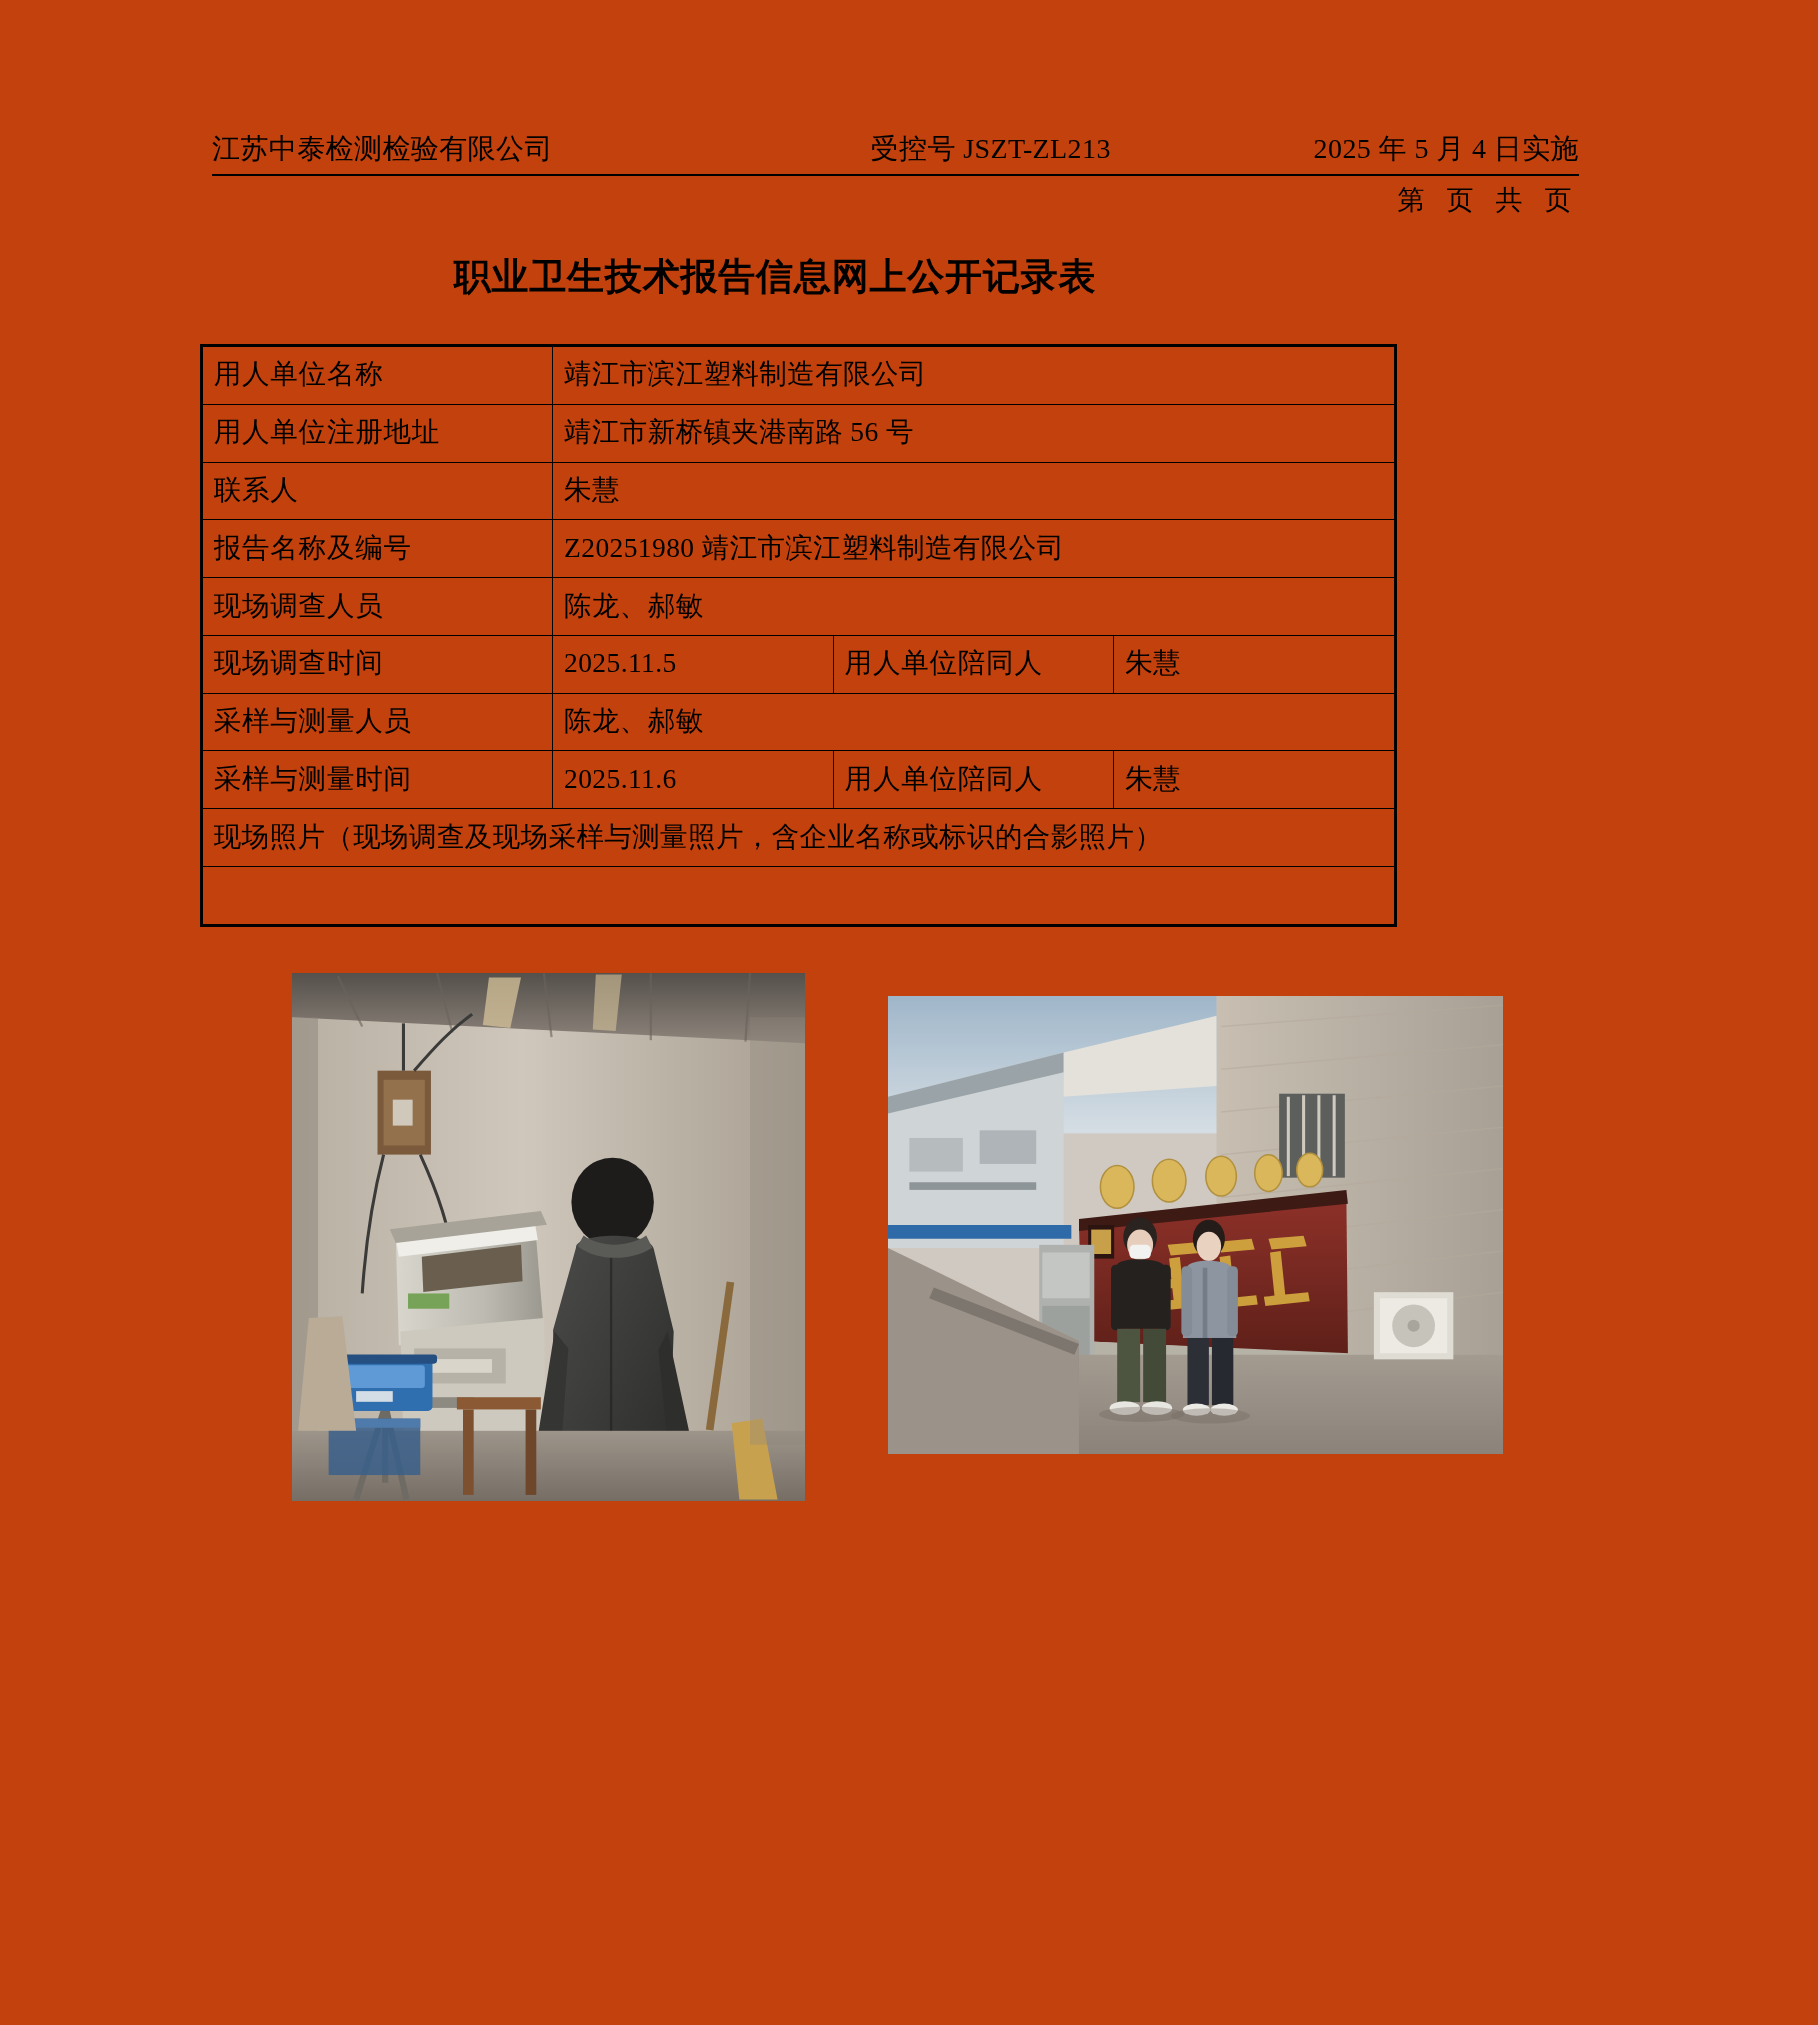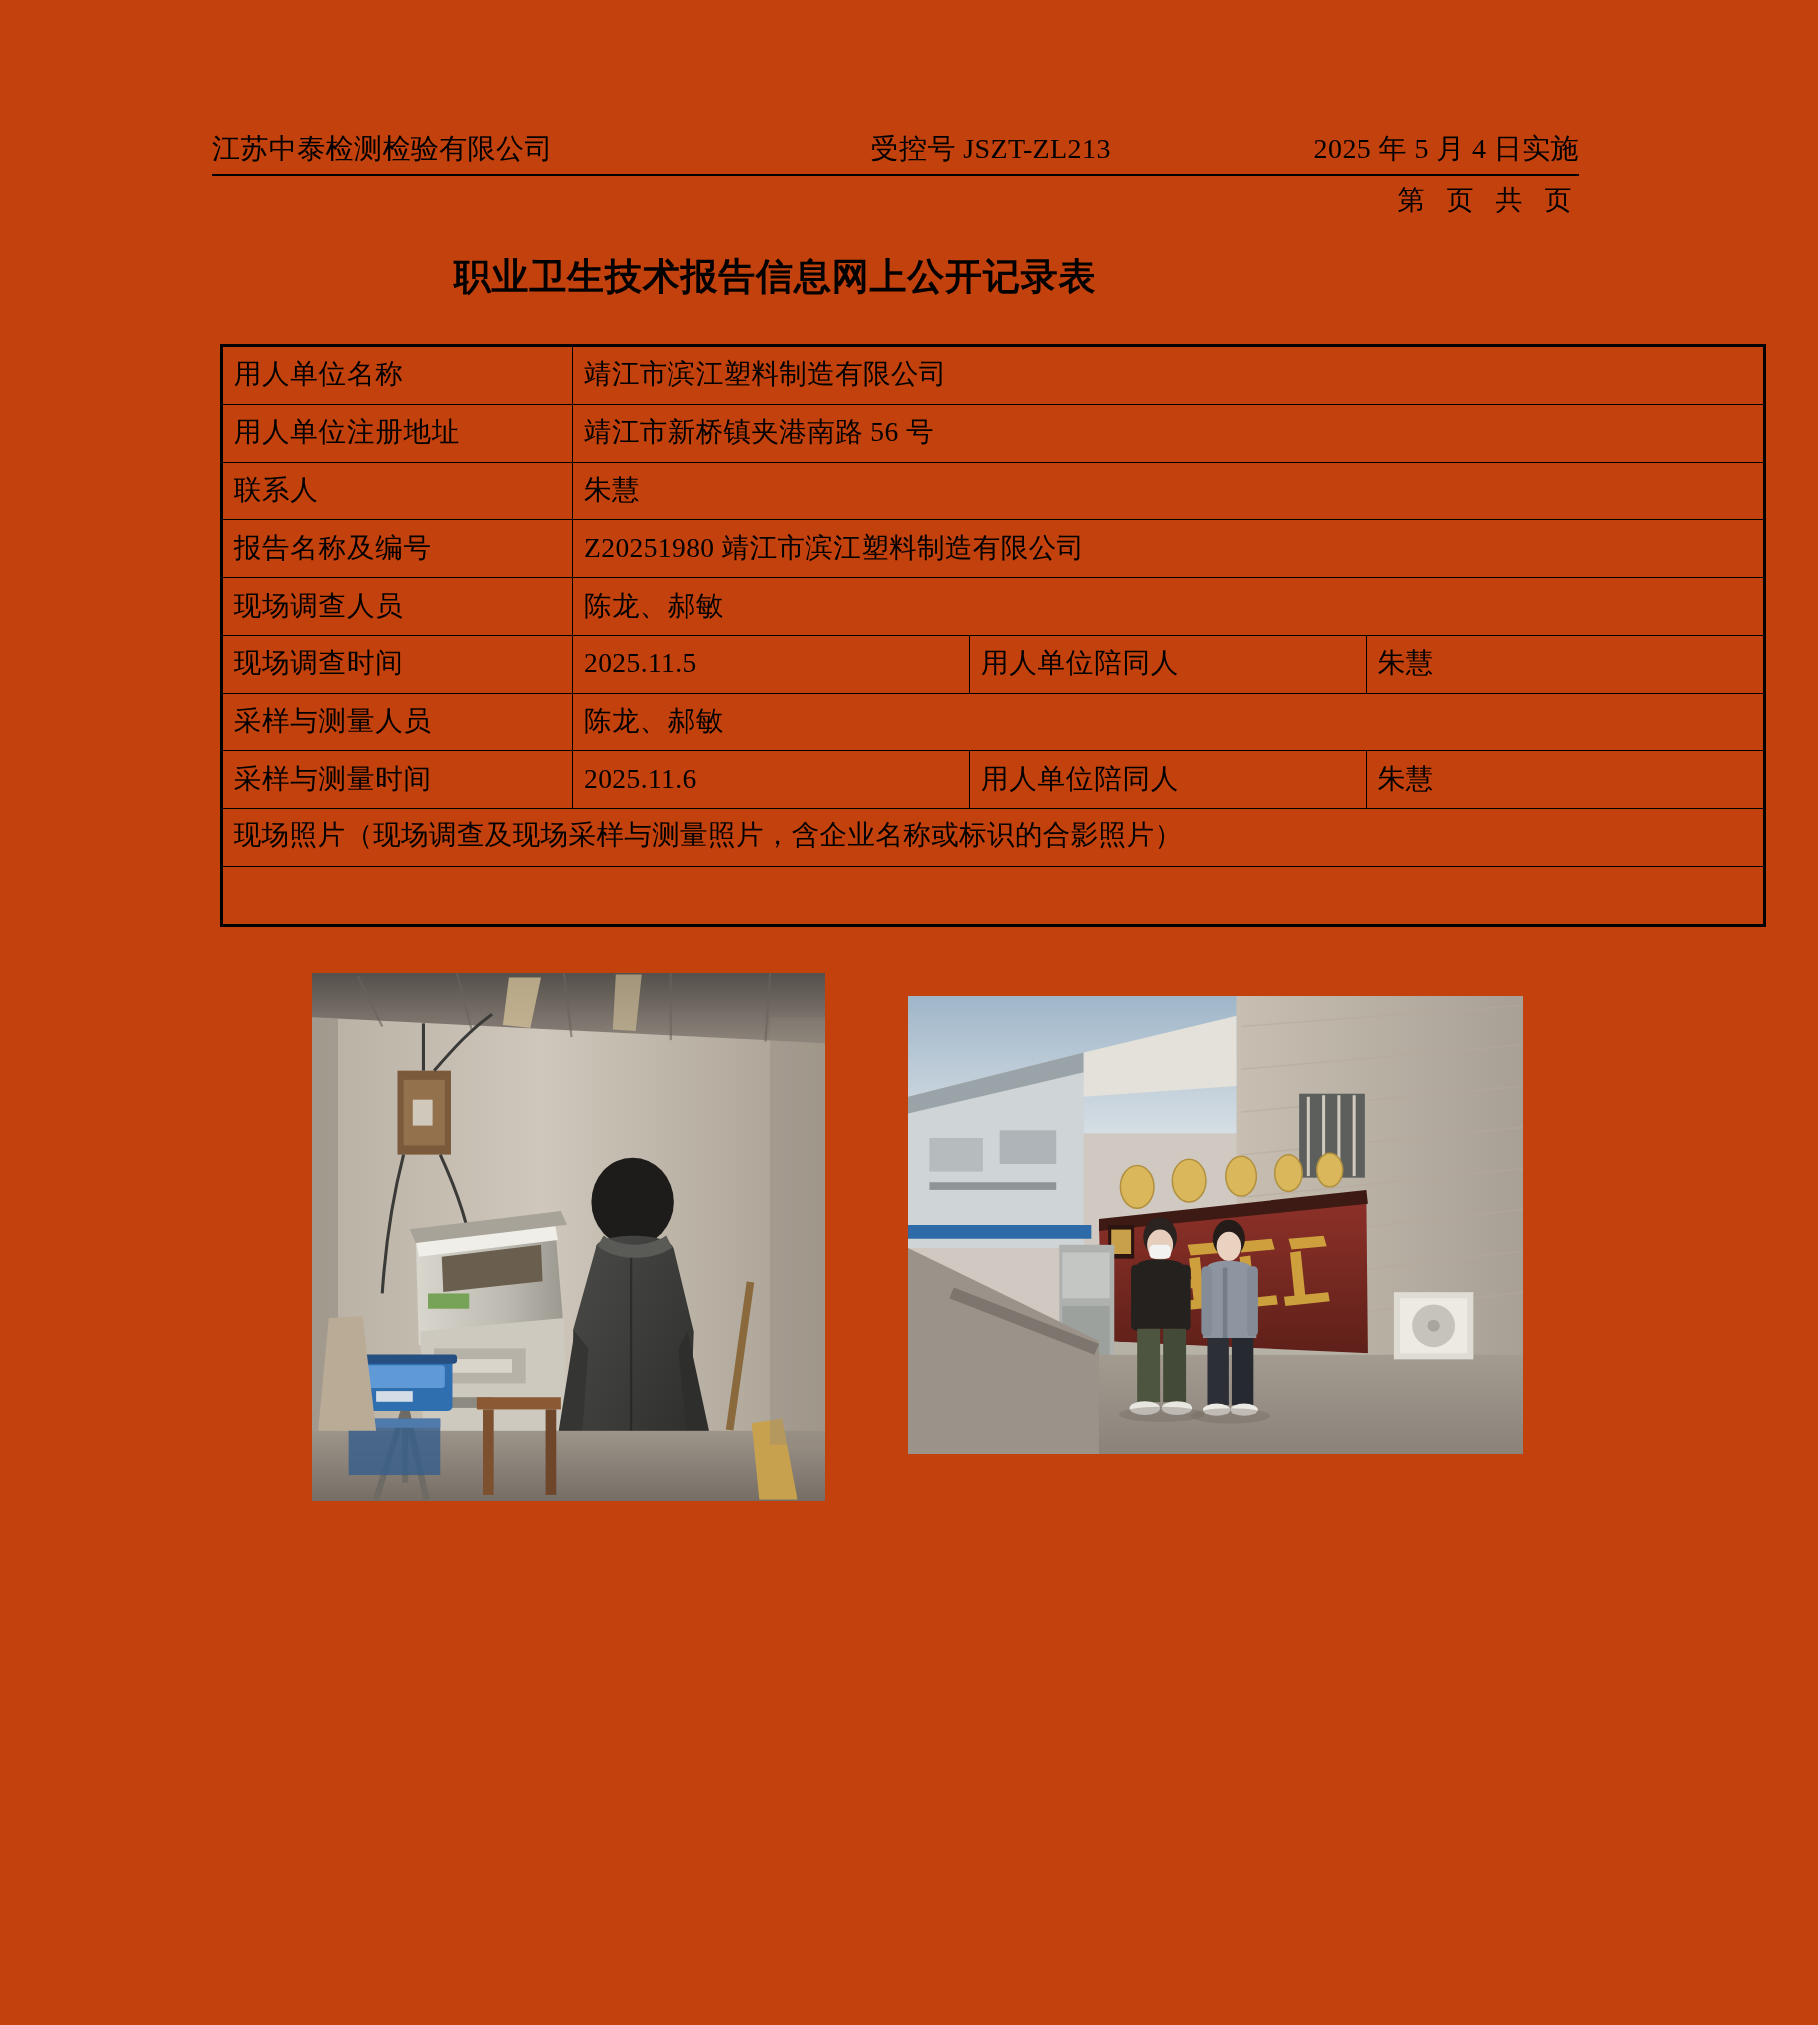--- a/index.html
+++ b/index.html
@@ -65,23 +65,23 @@
     width: 1550px;
     text-align: center;
     font-size: 37px;
     font-weight: bold;
     font-family: "DejaVu Sans", "Liberation Sans", sans-serif;
     letter-spacing: 0.8px;
   }
   
   .tbl-wrap {
     position: absolute;
-    left: 220px;
+    left: 200px;
     top: 344px;
-    width: 1546px;
+    width: 1197px;
     border: 2.3px solid #000;
     box-sizing: border-box;
   }
   table.main {
     border-collapse: collapse;
     width: 100%;
     table-layout: fixed;
   }
   table.main td {
     border: 0.8px solid #000;
@@ -92,21 +92,20 @@
     line-height: 1.25;
   }
   td.lbl { width: 328px; letter-spacing: 0.8px; }
   td.val { letter-spacing: 0.4px; }
   td.lbl2 { width: 336px; letter-spacing: 0.8px; }
   td.val2 { width: 260px; letter-spacing: 0.4px; }
   td.photo-head {
     font-size: 28px;
     padding-left: 53px;
     letter-spacing: 0.4px;
-    font-family: Liberation Mono, monospace;
   }
   td.photo-area {
     height: 871px;
     vertical-align: top;
     padding: 0;
   }
   
   .photos {
     position: relative;
     width: 100%;

